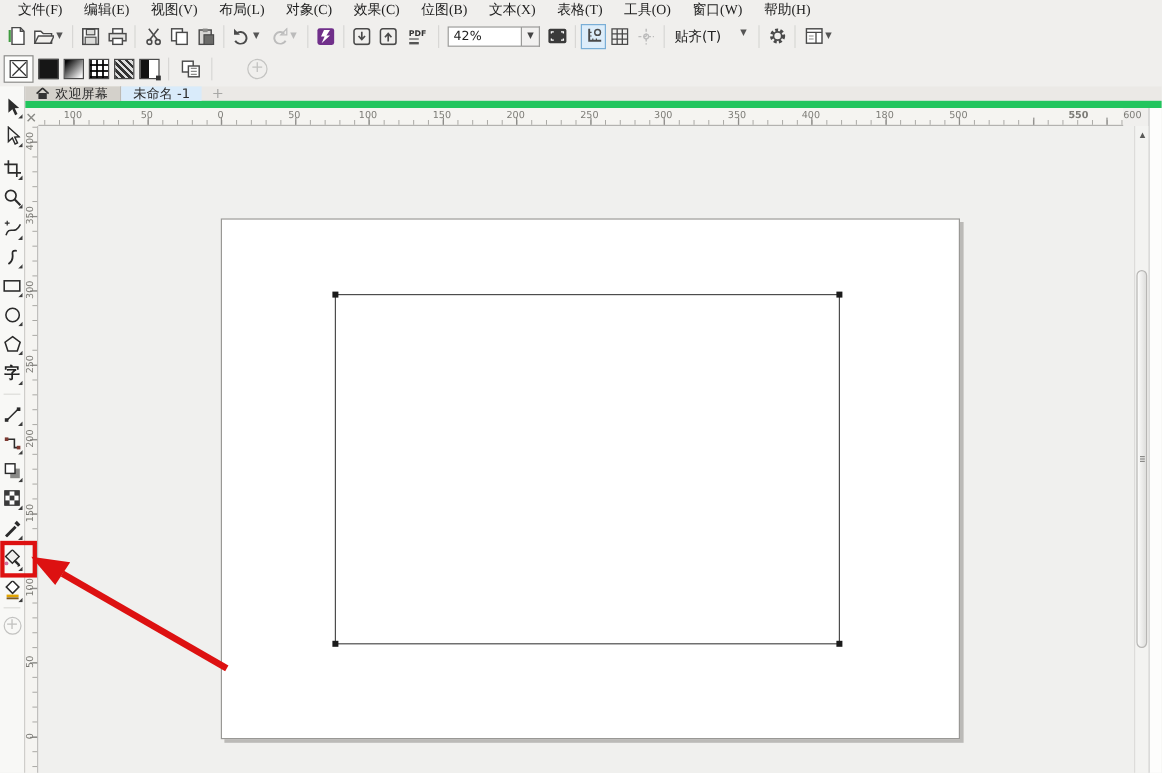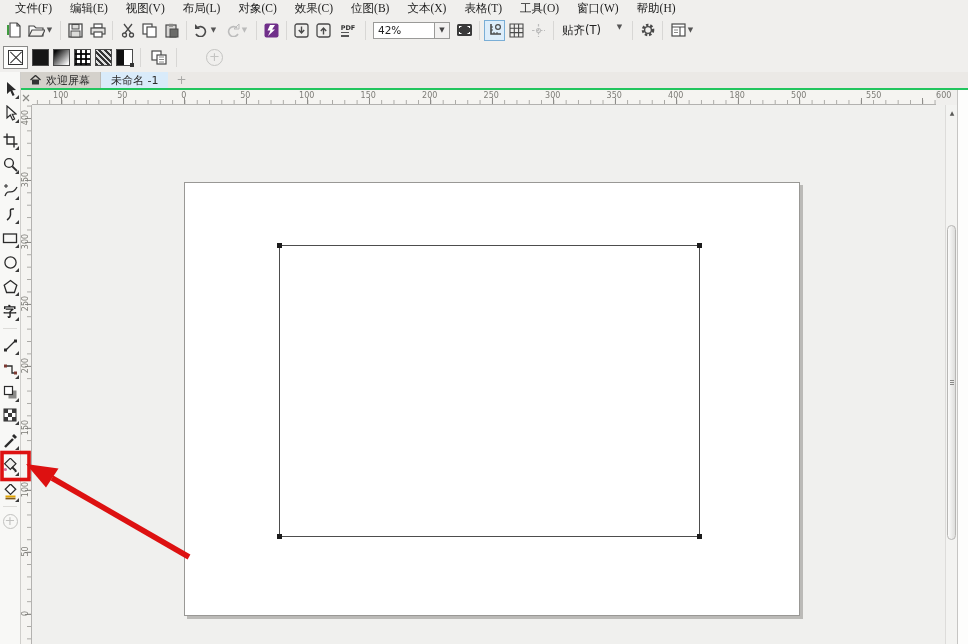--- a/index.html
+++ b/index.html
@@ -43,21 +43,21 @@
   .sw-grad { background:linear-gradient(135deg,#0a0a0a 10%,#f5f5f5 90%); }
   .sw-pat  { background:repeating-linear-gradient(0deg,#222 0 2px,#fff 2px 5px),repeating-linear-gradient(90deg,#222 0 2px,#fff 2px 5px); background-blend-mode:multiply; }
   .sw-tex  { background:repeating-linear-gradient(45deg,#333 0 2px,#ddd 2px 4px); }
   .sw-two  { background:linear-gradient(90deg,#111 0 50%,#fff 50% 100%); position:relative; }
   .sw-two:after { content:""; position:absolute; right:-2px; bottom:-2px; width:4px; height:4px; background:#333; }
   .fb-plus { width:17px; height:17px; border:1.4px solid #c4c4c2; border-radius:50%; color:#c4c4c2;
     font-size:13px; line-height:14px; text-align:center; margin-left:22px; }
 
   
   #tabrow { position:absolute; left:20px; top:72px; width:948px; height:18px;
-    background:#ebe9e6; border-bottom:2px solid #22c55e; display:flex; align-items:stretch; }
+    background:#ebe9e6; border-bottom:6px solid #22c55e; display:flex; align-items:stretch; }
   .dtab { display:flex; align-items:center; gap:5px; padding:0 10px; font-size:11px; color:#2a2a2a; }
   #tab-welcome { background:#d4d1cb; border-right:1px solid #bdbab4; }
   #tab-doc { background:#d9ebfa; }
   #tab-plus { color:#a8a8a6; font-size:12px; padding:0 8px; display:flex; align-items:center; }
 
   
   #ruler-corner { position:absolute; left:20px; top:90px; width:12px; height:15px; background:#f5f4f1;
     display:flex; align-items:center; justify-content:center; }
   #hruler { position:absolute; left:32px; top:90px; width:904px; height:15px; background:#f5f4f1;
     border-bottom:1px solid #b3b2b0;
@@ -333,21 +333,21 @@
     <div class="hlbl" style="left: 521px;">300</div>
     <div class="htick" style="left: 582.5px;"></div>
     <div class="hlbl" style="left: 582.5px;">350</div>
     <div class="htick" style="left: 644px;"></div>
     <div class="hlbl" style="left: 644px;">400</div>
     <div class="htick" style="left: 705.5px;"></div>
     <div class="hlbl" style="left: 705.5px;">180</div>
     <div class="htick" style="left: 767px;"></div>
     <div class="hlbl" style="left: 767px;">500</div>
     <div class="htick" style="left: 828.5px;"></div>
-    <div class="hlbl" style="left: 842px;">550</div>
+    <div class="hlbl" style="left: 867px; font-weight: bold;">550</div>
     <div class="htick" style="left: 890px;"></div>
     <div class="hlbl" style="left: 912px;">600</div>
   </div>
 <div id="vruler">
     <div class="vtick" style="top: 13px;"></div>
     <div class="vlbl" style="top: 8px;">400</div>
     <div class="vtick" style="top: 75px;"></div>
     <div class="vlbl" style="top: 70px;">350</div>
     <div class="vtick" style="top: 137px;"></div>
     <div class="vlbl" style="top: 132px;">300</div>

